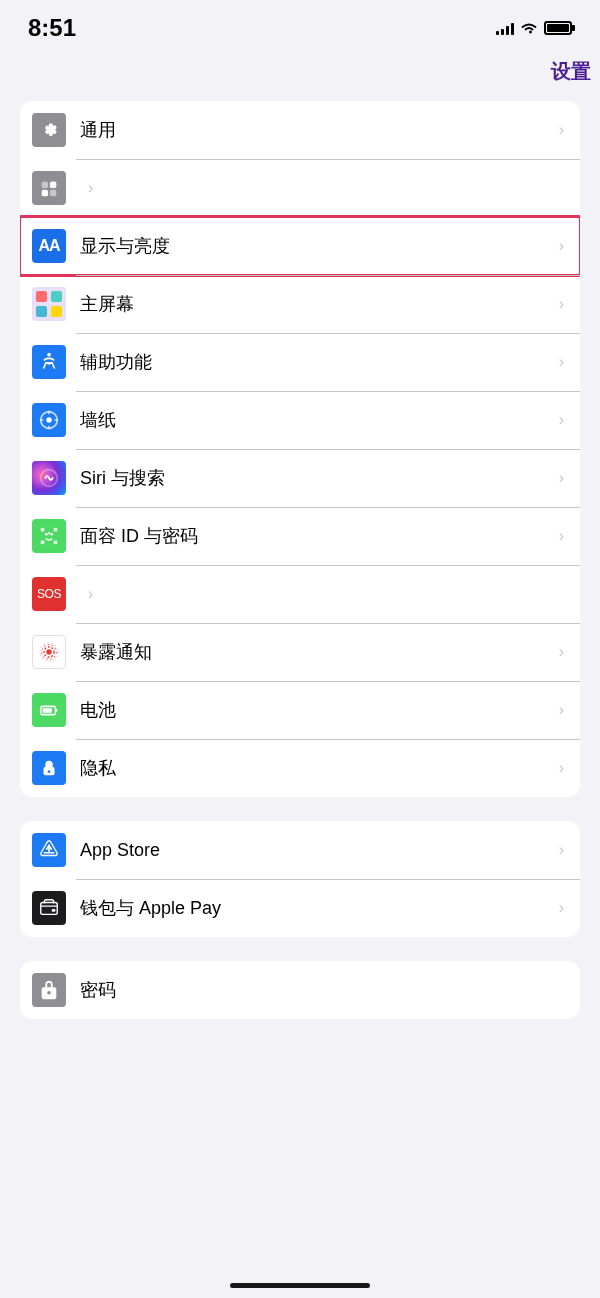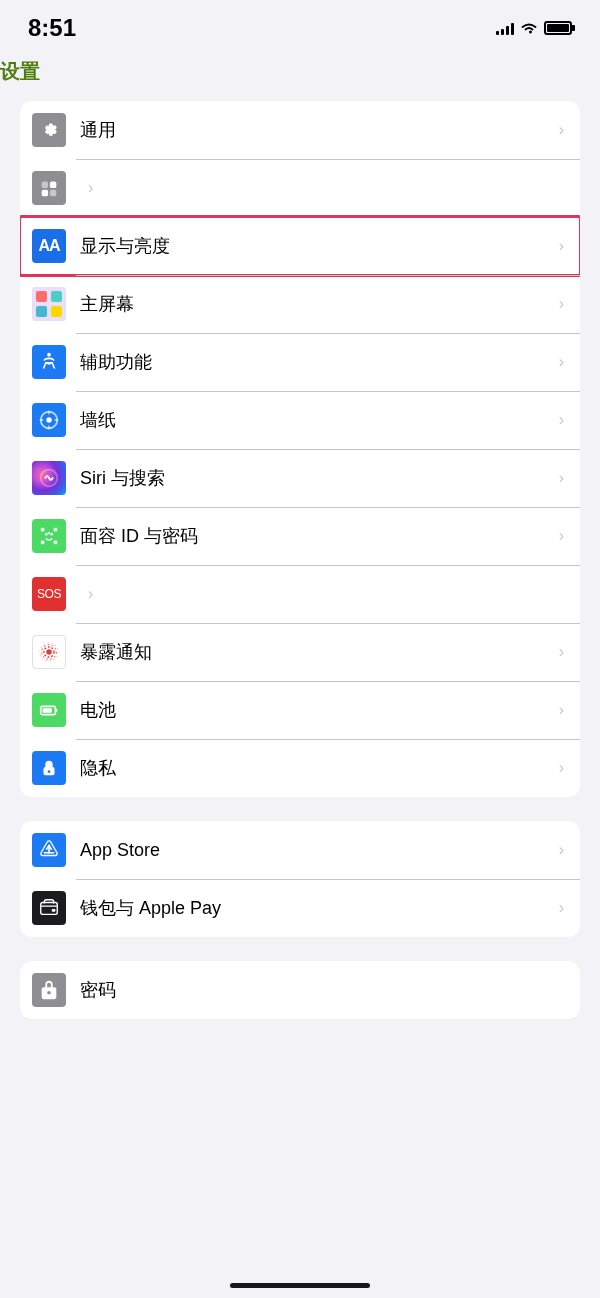--- a/index.html
+++ b/index.html
@@ -75,25 +75,25 @@
     }
     .battery-fill {
       background: #000;
       height: 100%;
       width: 100%;
       border-radius: 1px;
     }
 
     
     .page-title {
-      text-align: left;
+      text-align: right;
       font-size: 20px;
       font-weight: 600;
-      color: #4d7c0f;
-      padding: 8px 0 16px;
+      color: #4c1d95;
+      padding: 8px 9px 16px;
       background: #f2f2f7;
     }
 
     
     .settings-section {
       background: #fff;
       border-radius: 12px;
       margin: 0 20px 24px;
       overflow: hidden;
     }

